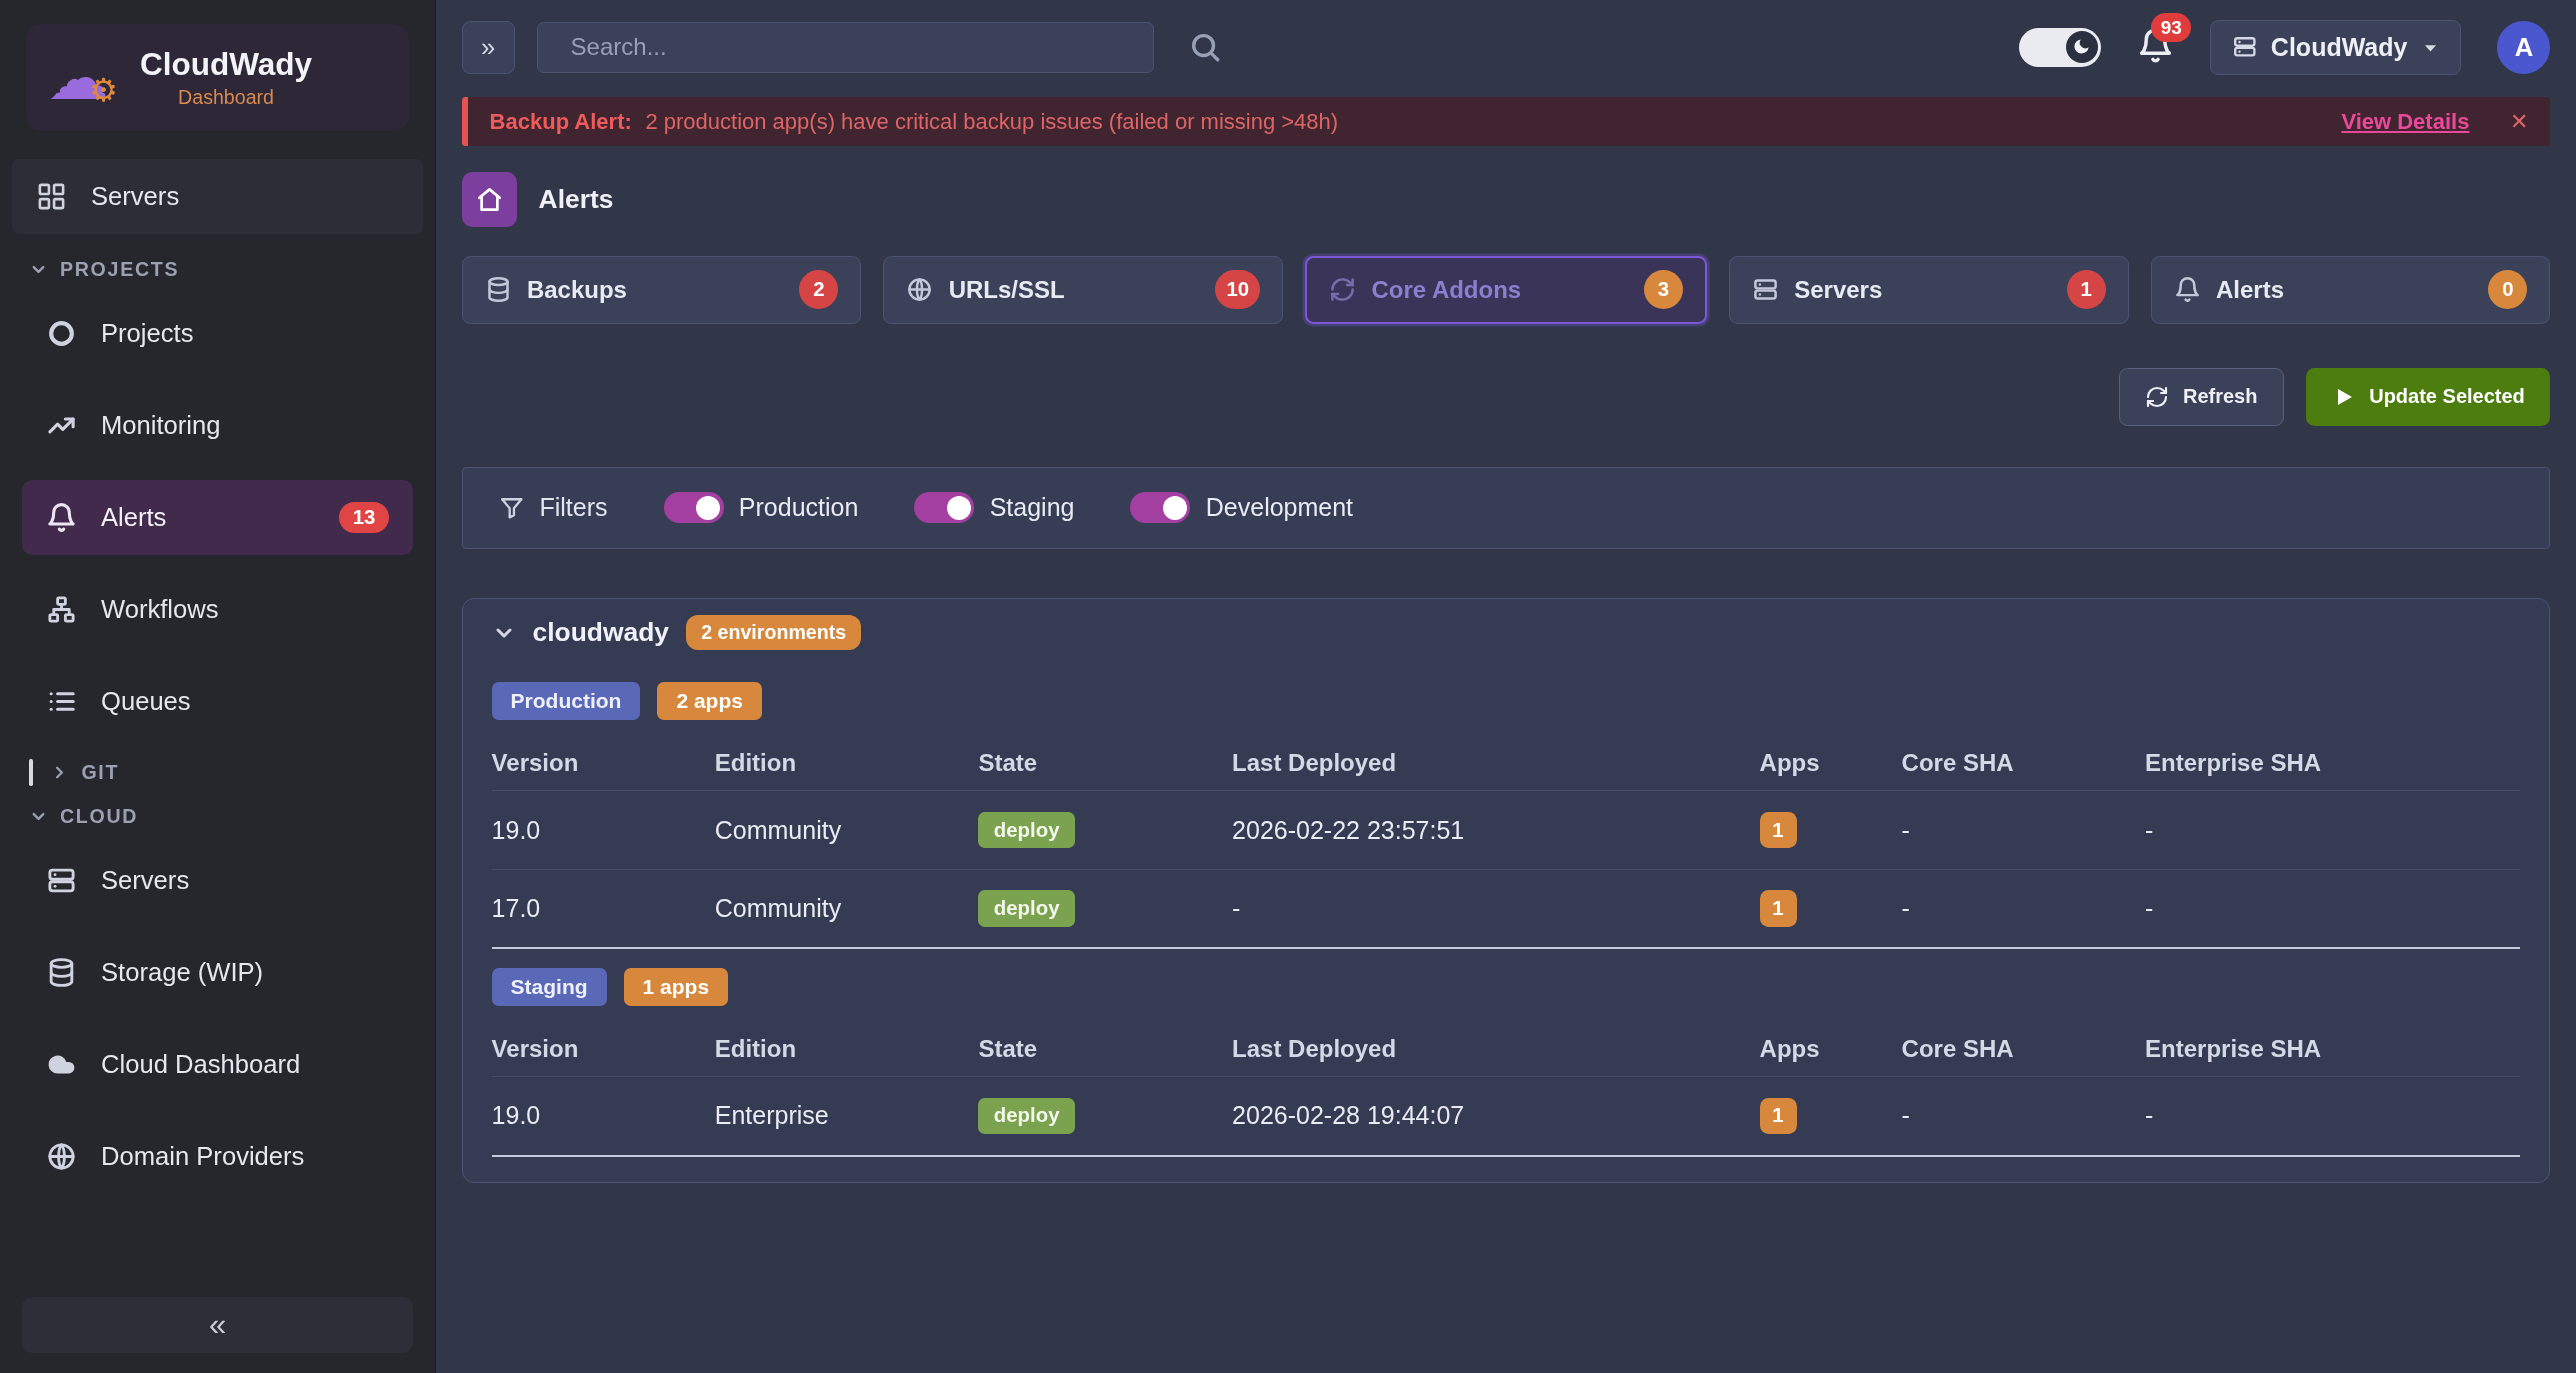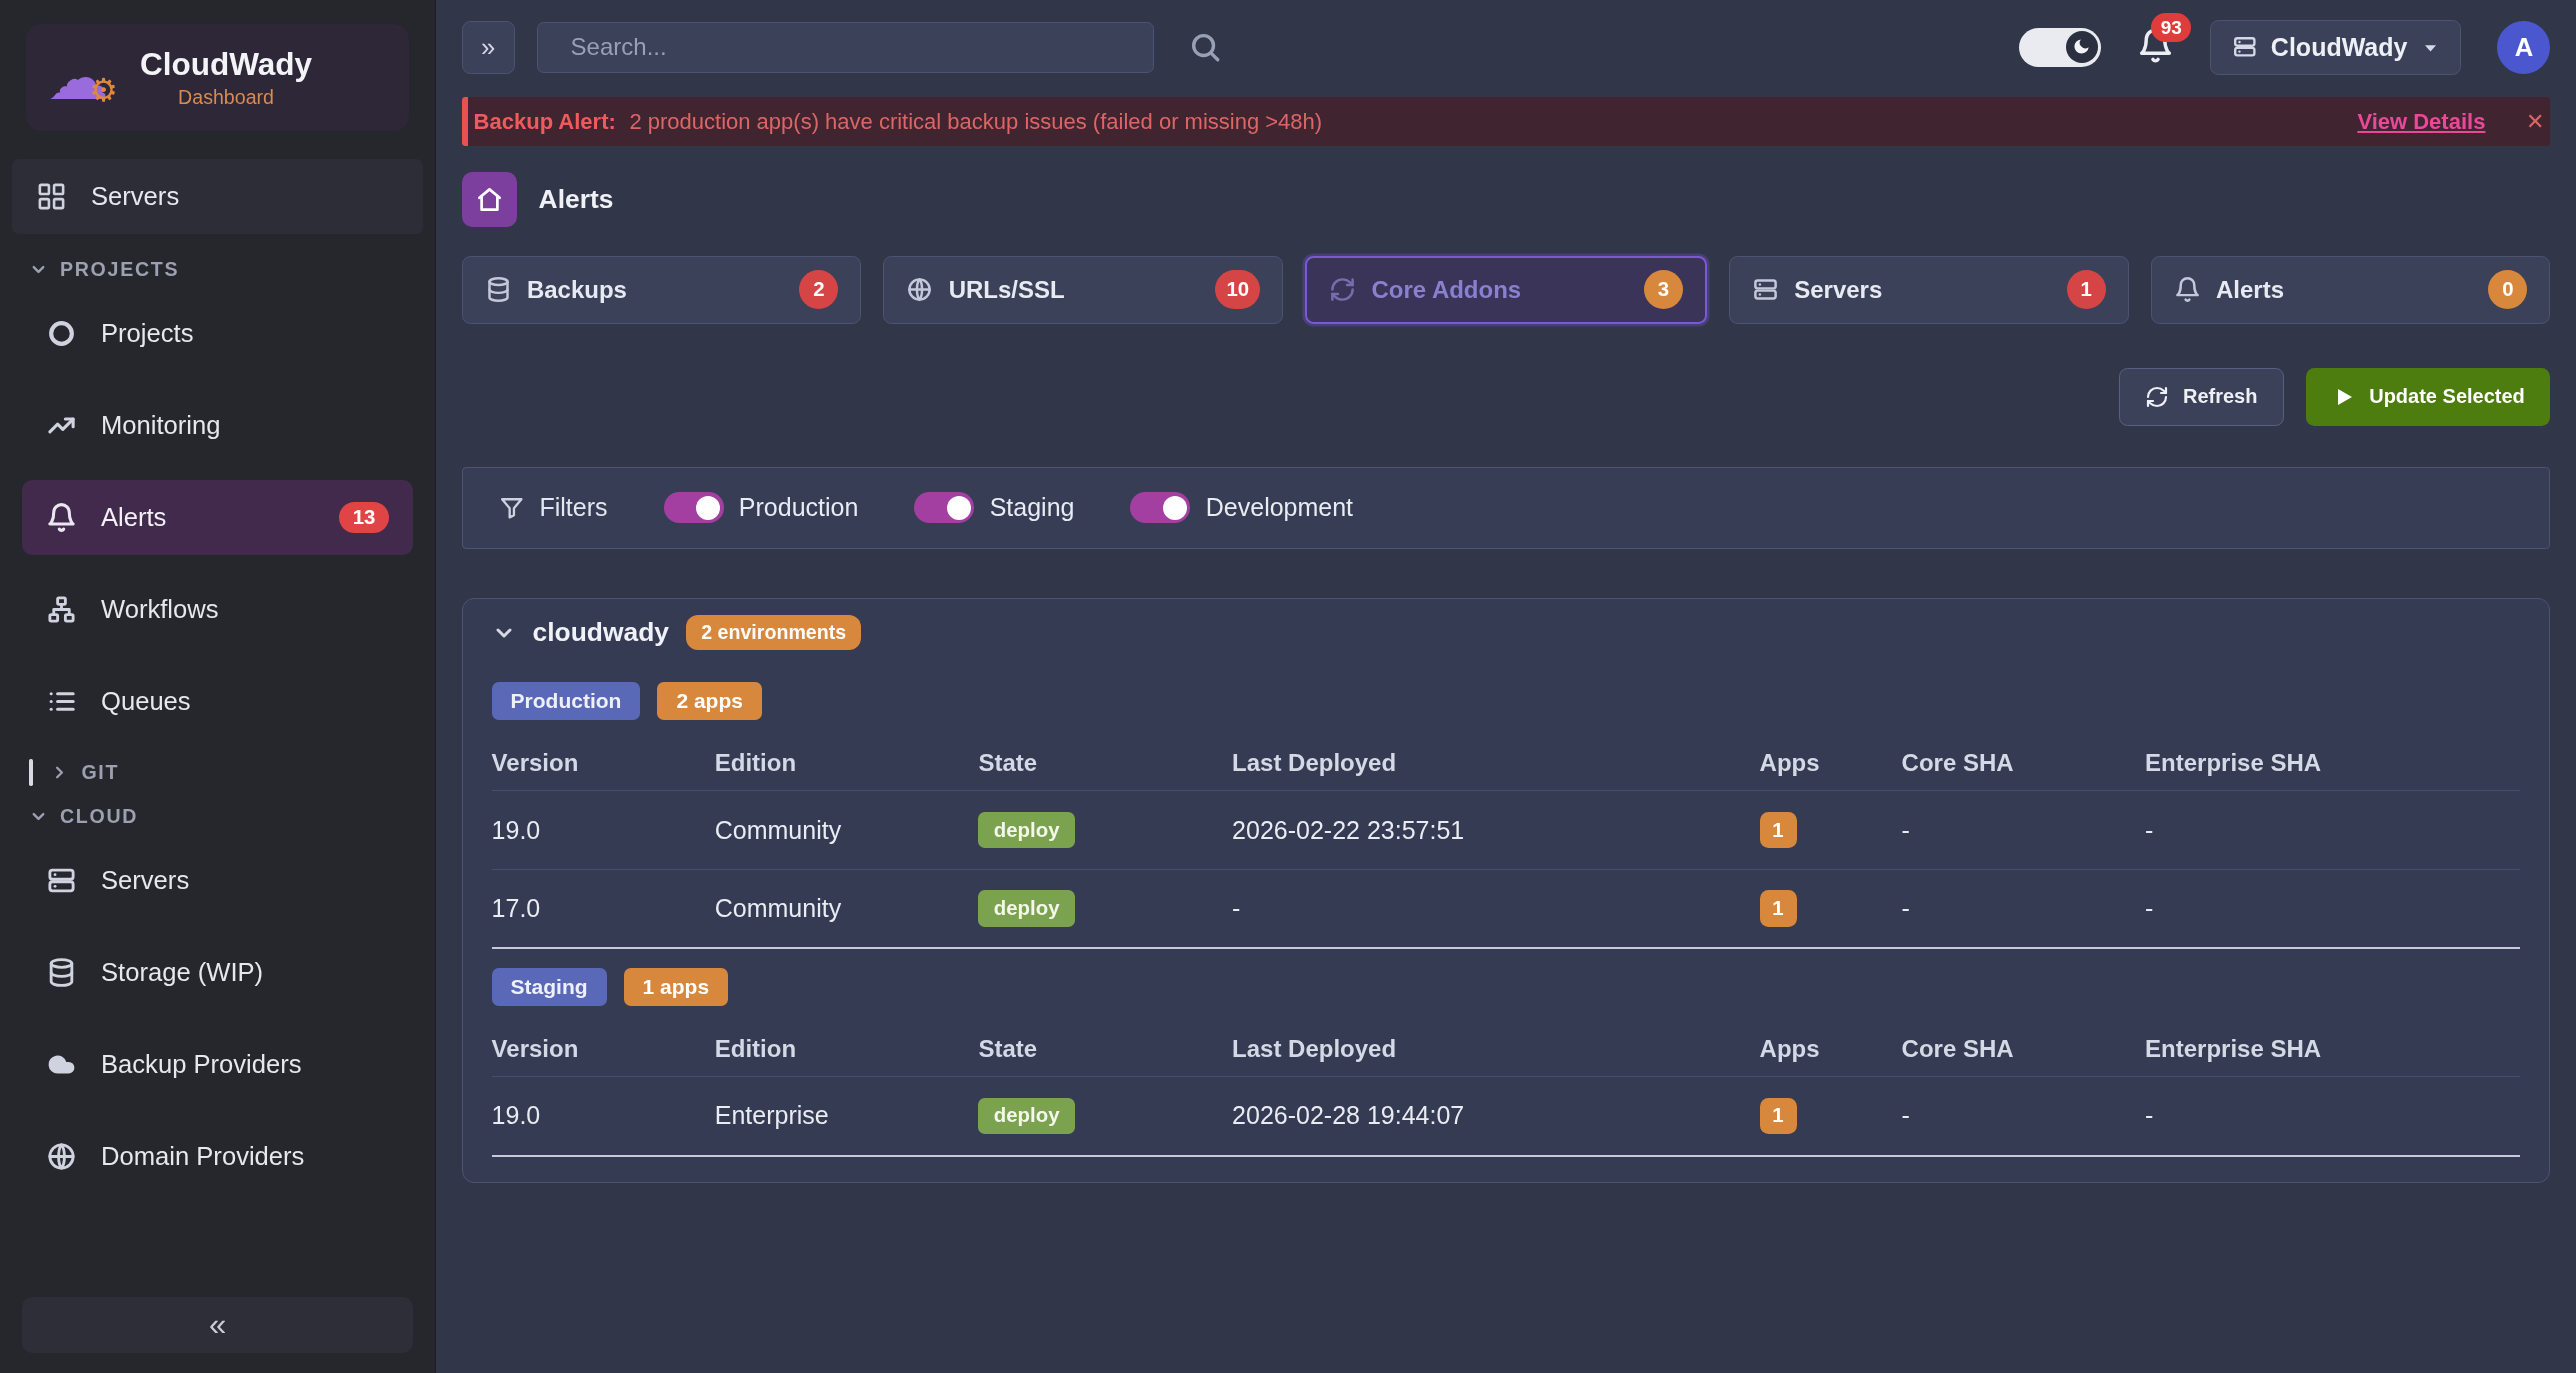--- a/index.html
+++ b/index.html
@@ -99,21 +99,21 @@
   .account-btn svg.caret { width:19px; height:19px; color:#d5d9e6; }
   .avatar {
     width:53px; height:53px; border-radius:50%; background:#4b57cf;
     display:flex; align-items:center; justify-content:center;
     font-size:25.6px; font-weight:bold; color:#fff; cursor:pointer;
   }
 
   .banner {
     margin:3.4px 25.6px 0; min-height:49px; background:#402531;
     border-left:6px solid #e65252; border-radius:3.4px;
-    display:flex; align-items:center; padding:0 6px; gap:13.6px; font-size:22px;
+    display:flex; align-items:center; padding:0 22px; gap:13.6px; font-size:22px;
   }
   .banner-label { font-weight:bold; color:#ef5b5b; }
   .banner-msg { color:#dd6565; }
   .banner-action { margin-left:auto; color:#ec4899; font-weight:700; text-decoration:underline; cursor:pointer; }
   .banner-close { margin-left:27px; color:#dd6565; font-size:22px; cursor:pointer; }
 
   .content { flex:1; padding:0 25.6px; display:flex; flex-direction:column; overflow:hidden; }
 
   .breadcrumb { margin-top:25.6px; display:flex; align-items:center; gap:22px; }
   .home-btn {
@@ -312,21 +312,21 @@
             <path d="M4 5v14c0 1.7 3.6 3 8 3s8-1.3 8-3V5"></path>
             <path d="M4 12c0 1.7 3.6 3 8 3s8-1.3 8-3"></path>
           </svg>
         <span>Storage (WIP)</span>
       </div>
 
       <div class="nav-item">
         <svg viewBox="0 0 24 24" fill="currentColor" stroke="none">
             <path d="M17.5 19H9a7 7 0 1 1 6.7-9h1.8a4.5 4.5 0 1 1 0 9Z"></path>
           </svg>
-        <span>Backup Providers</span>
+        <span>Cloud Dashboard</span>
       </div>
 
       <div class="nav-item">
         <svg viewBox="0 0 24 24" fill="none" stroke="currentColor" stroke-width="2.2" stroke-linecap="round" stroke-linejoin="round">
             <circle cx="12" cy="12" r="9"></circle>
             <line x1="3" y1="12" x2="21" y2="12"></line>
             <path d="M12 3c3 3.5 3 14.5 0 18M12 3c-3 3.5-3 14.5 0 18"></path>
           </svg>
         <span>Domain Providers</span>
       </div>

